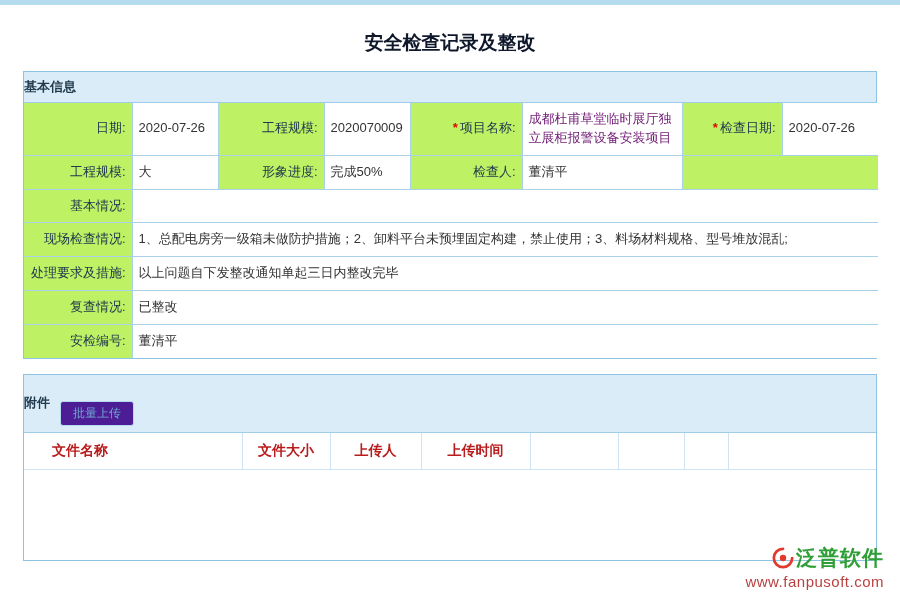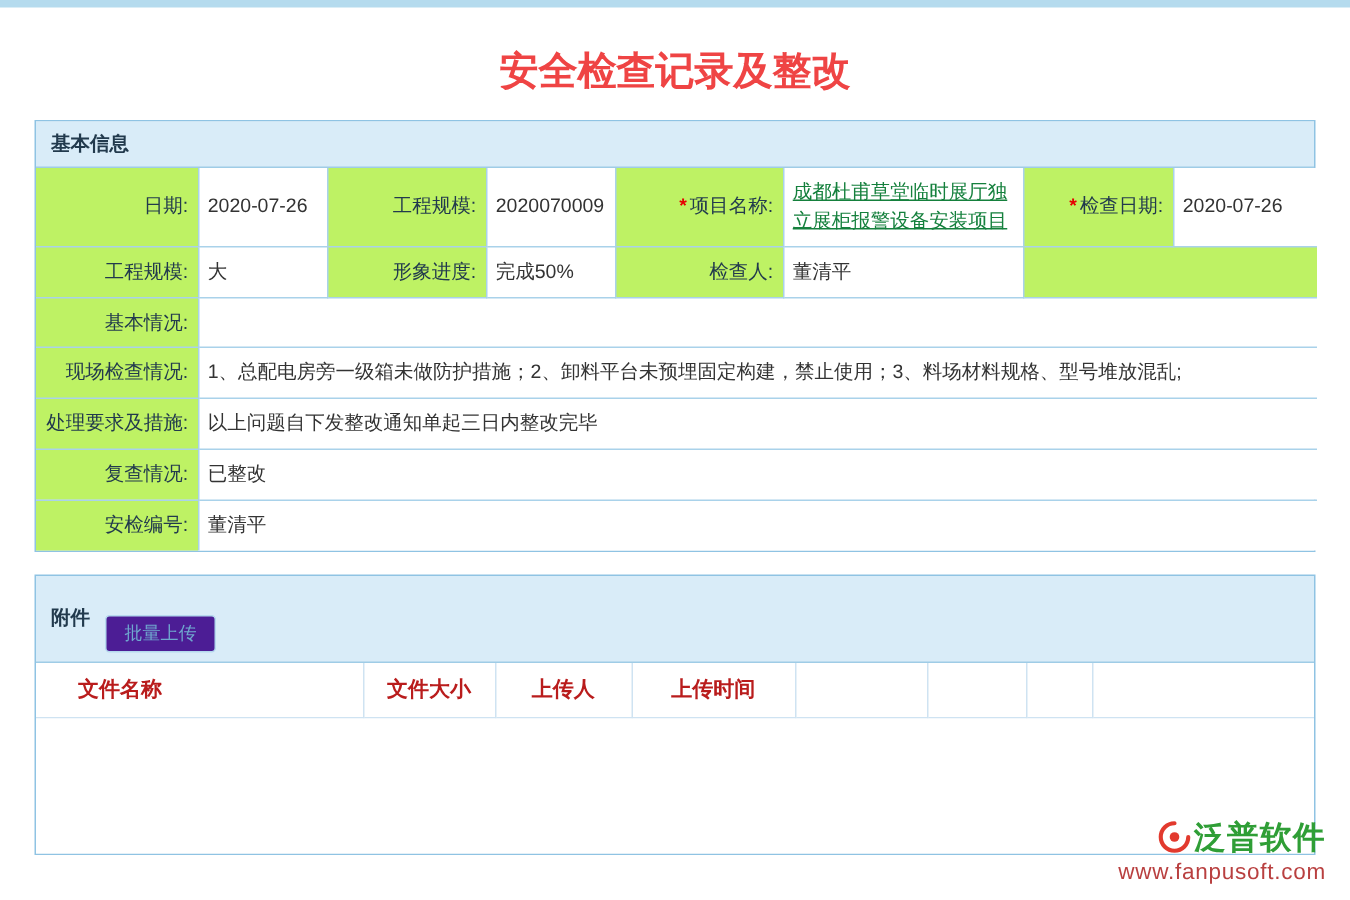--- a/index.html
+++ b/index.html
@@ -6,45 +6,45 @@
   html,body { margin:0; padding:0; }
   body {
     width:900px; height:600px; overflow:hidden; position:relative;
     background:#ffffff; color:#333;
     font-family:"Liberation Sans","DejaVu Sans",sans-serif;
     font-size:13px;
   }
   .top-strip { height:5px; background:#b5dbee; }
   .page-title {
     margin:25px 0 0; text-align:center;
-    font-size:26px; font-weight:bold; color:#ef4444;
+    font-size:19px; font-weight:bold; color:#0f172a;
   }
   .section {
     margin:15px 23px 0; border:1px solid #8fc3e3; background:#fff;
   }
   .section-header {
     background:#d9ecf8; border-bottom:1px solid #9fcce6;
-    padding:6px 10px; font-weight:bold; color:#223a4d; font-size:13px;
+    padding:6px 0; font-weight:bold; color:#223a4d; font-size:13px;
     display:flex; align-items:center; gap:10px;font-family:Liberation Mono, monospace;
   }
   table.info { width:100%; border-collapse:collapse; table-layout:fixed; }
   table.info td {
     border:1px solid #a9d2ea; padding:7px 6px; line-height:1.45;
     vertical-align:middle; word-break:break-all;
   }
   table.info td.label {
     background:#bef264; text-align:right; color:#223a4d;
   }
   table.info td.value { background:#ffffff; text-align:left; }
   table.info tr td:first-child { border-left:none; }
   table.info tr td:last-child { border-right:none; }
   table.info tr:last-child td { border-bottom:none; }
   table.info tr:first-child td { border-top:none; }
   .req { color:#e60000; margin-right:2px; font-weight:bold; }
-  a.link { color:#15803d; text-decoration:underline; cursor:pointer; }
+  a.link { color:#701a75; cursor:pointer; }
   .upload-btn {
     background:#4c1d95; color:#6fa8cf; border:1px solid #b5d9ee;
     border-radius:3px; padding:3px 12px; font-size:12px; cursor:pointer;
     font-family:inherit;
     margin-top:20px;
   }
   table.attach { width:100%; border-collapse:collapse; table-layout:fixed; }
   table.attach th {
     border:1px solid #cfe3f2; border-top:none;
     padding:9px 6px; font-weight:bold; color:#b91c1c; font-size:14px;

